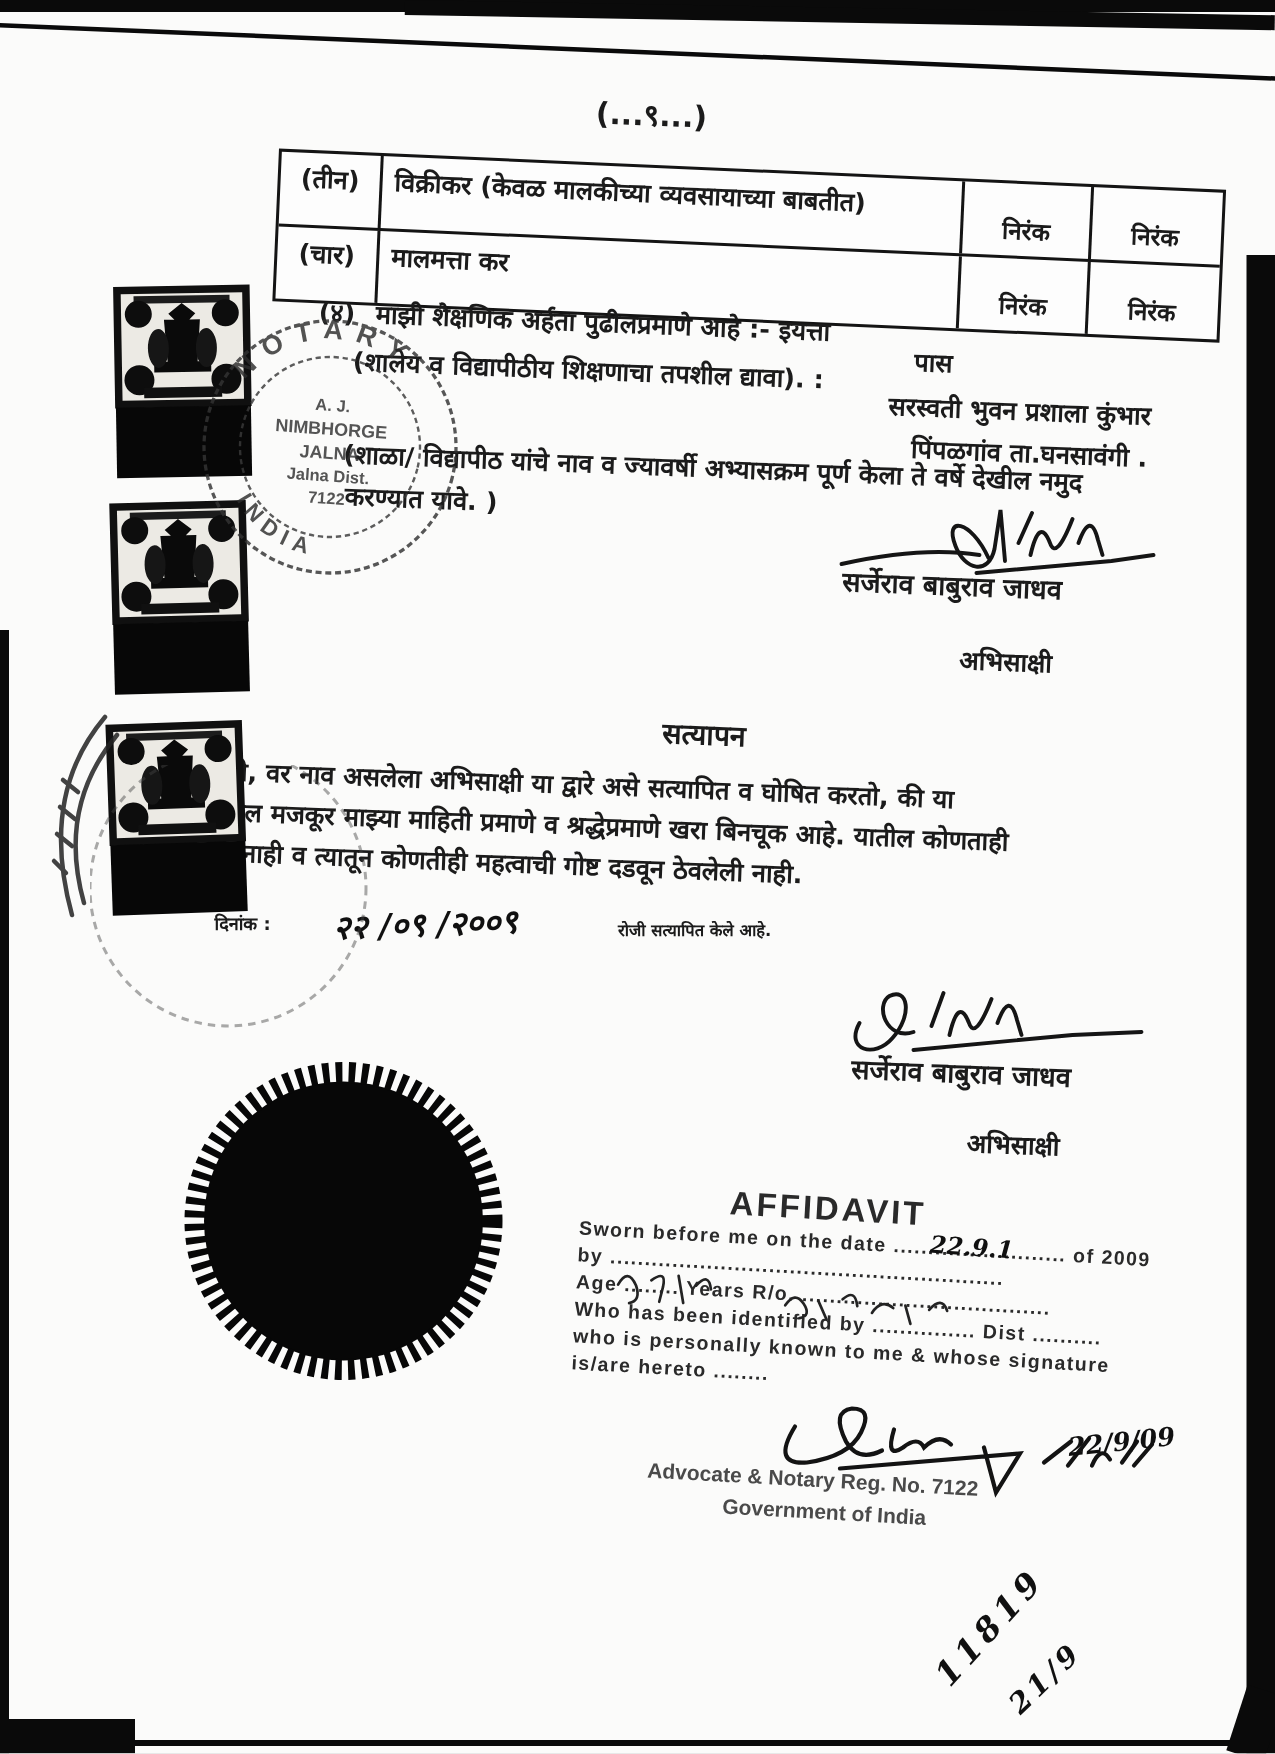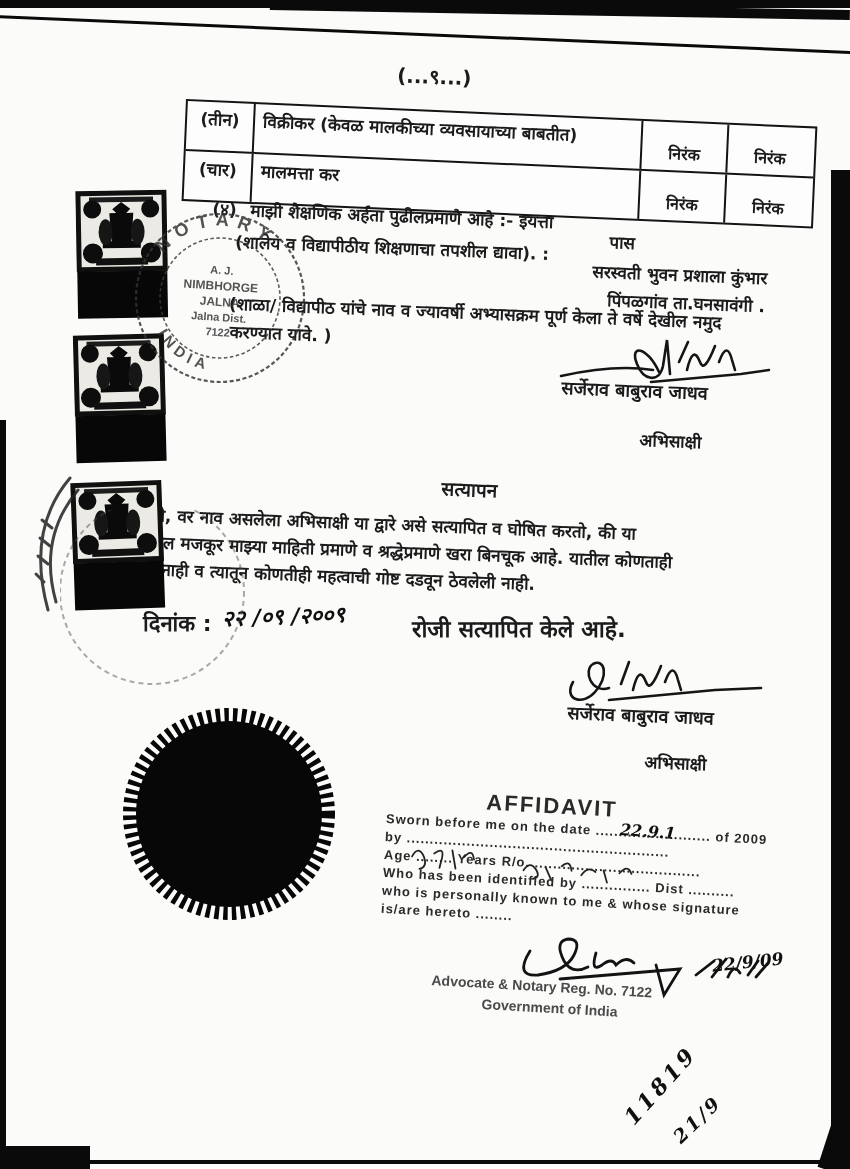--- a/index.html
+++ b/index.html
@@ -79,23 +79,23 @@
   </svg>
   <div class="abs dev r2" style="left:562px;top:375px;font-size:18px;">सर्जेराव बाबुराव जाधव</div>
   <div class="abs dev r2" style="left:640px;top:428px;font-size:17px;">अभिसाक्षी</div>
 
   <div class="abs dev r2 center" style="left:380px;top:473px;width:180px;font-size:19px;">सत्यापन</div>
   <div class="abs r2" style="left:95px;top:500px;width:720px;font-size:17px;">
     <div class="dev" style="margin-left:56px;line-height:27px;">मी, वर नाव असलेला अभिसाक्षी या द्वारे असे सत्यापित व घोषित करतो, की या</div>
     <div class="dev" style="line-height:27px;">शपथपत्रातील मजकूर माझ्या माहिती प्रमाणे व श्रद्धेप्रमाणे खरा  बिनचूक आहे. यातील कोणताही</div>
     <div class="dev" style="line-height:27px;">भाग खोटा नाही व त्यातून कोणतीही महत्वाची गोष्ट दडवून ठेवलेली नाही.</div>
   </div>
-  <div class="abs dev" style="left:143px;top:607px;font-size:22px;">दिनांक :</div>
+  <div class="abs dev" style="left:143px;top:607px;font-size:12px;">दिनांक :</div>
   <div class="abs hand" style="left:222px;top:600px;font-size:22px;transform:rotate(-2deg);">२२ /०९ /२००९</div>
-  <div class="abs dev" style="left:412px;top:612px;font-size:23px;">रोजी सत्यापित केले आहे.</div>
+  <div class="abs dev" style="left:412px;top:612px;font-size:11px;">रोजी सत्यापित केले आहे.</div>
 
   <svg class="abs" style="left:565px;top:648px;" width="230" height="62" viewBox="0 0 230 62">
     <g fill="none" stroke="#151515" stroke-width="2.6" stroke-linecap="round">
       <path d="M8 34 C-2 52 18 58 30 44 C44 28 40 10 28 16 C18 22 26 46 44 40"></path>
       <path d="M56 36 l8 -22 M68 42 q6 -26 13 -8 q4 12 15 -16 M100 34 q8 -22 13 -2 l3 10"></path>
       <path d="M44 52 L150 42 L196 40"></path>
     </g>
   </svg>
   <div class="abs dev r2" style="left:568px;top:700px;font-size:18px;">सर्जेराव बाबुराव जाधव</div>
   <div class="abs dev r2" style="left:645px;top:750px;font-size:17px;">अभिसाक्षी</div>

